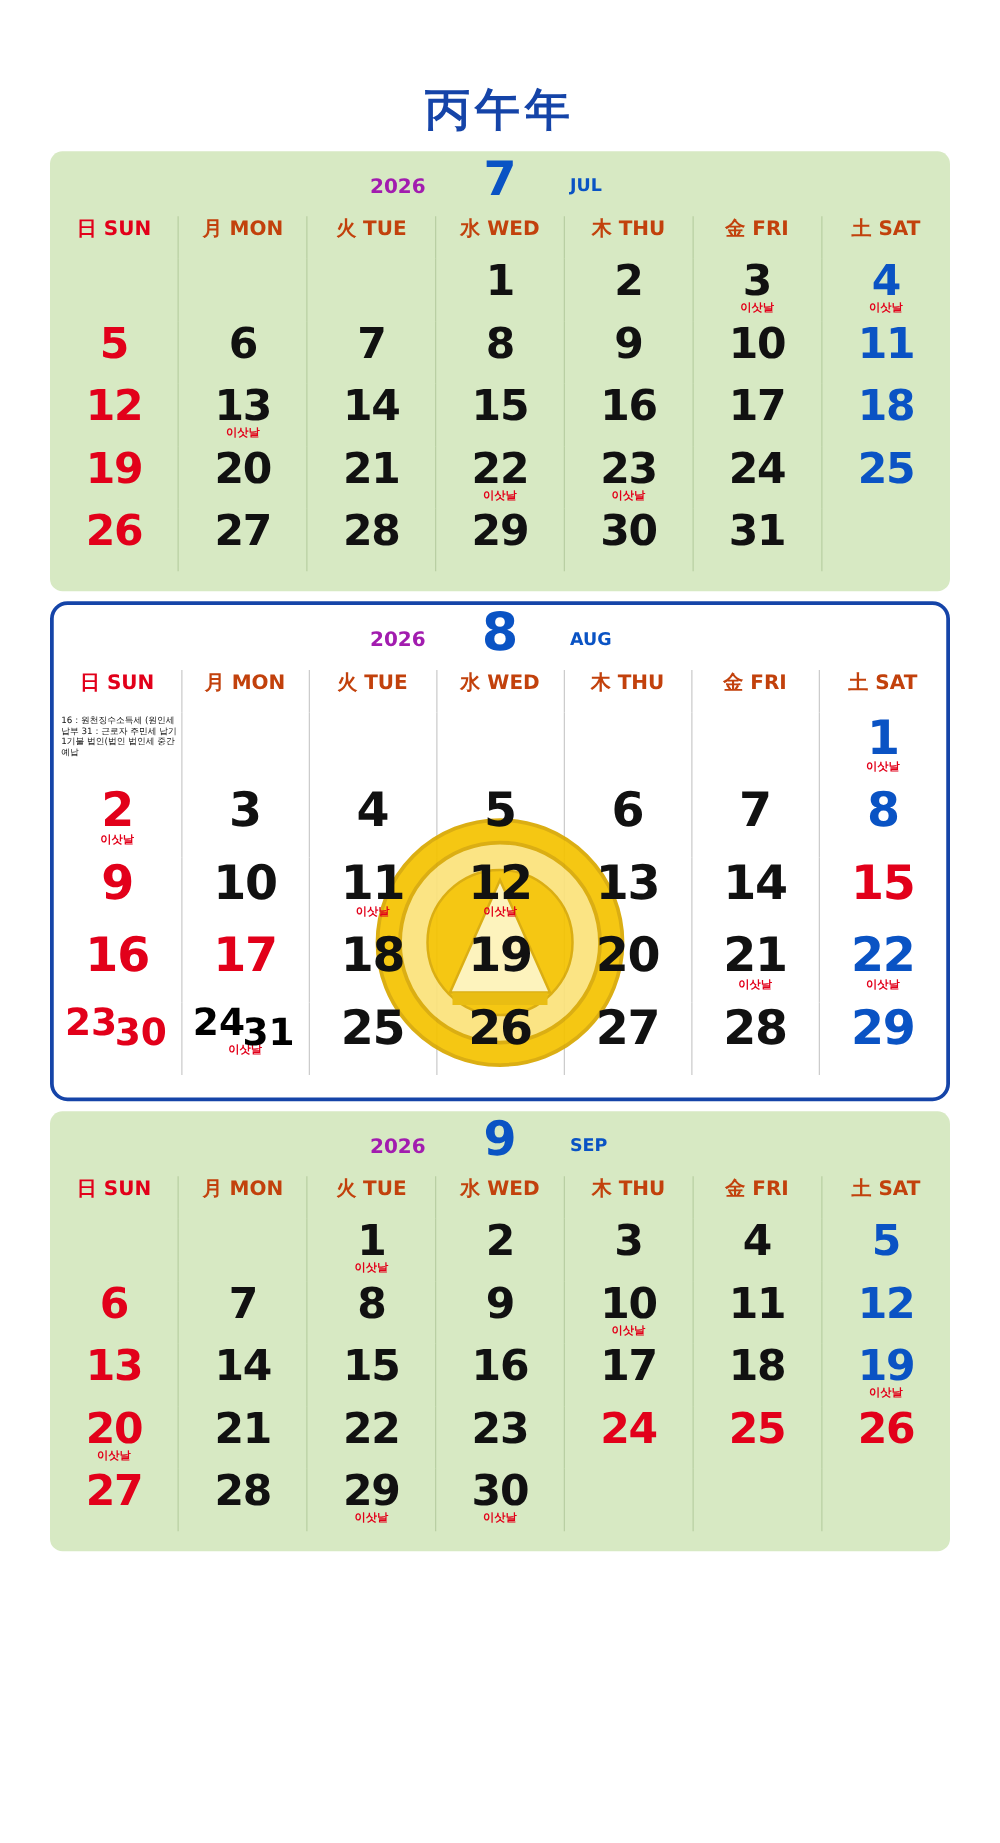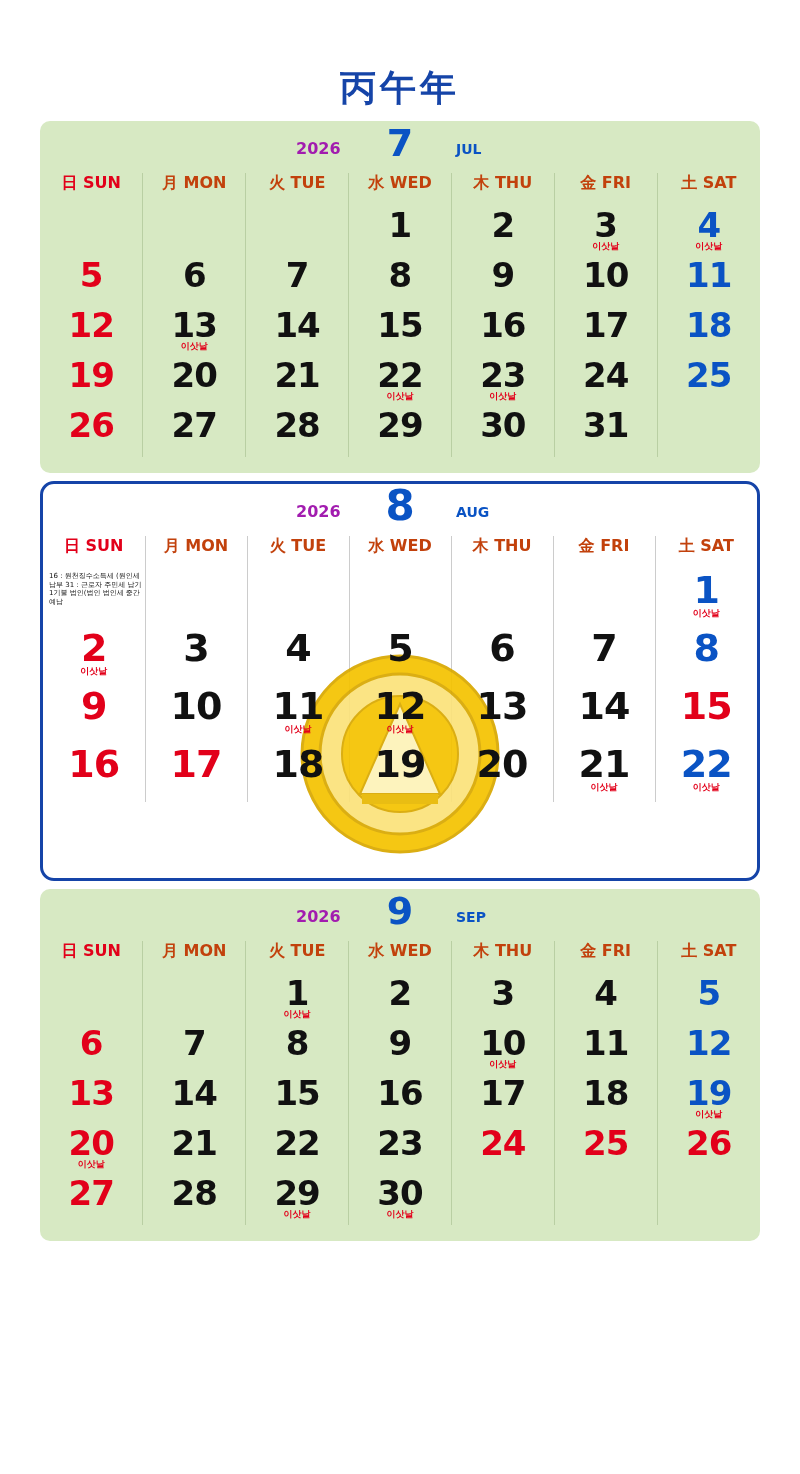--- a/index.html
+++ b/index.html
@@ -425,20 +425,39 @@
               </td>
               <td class="cell vline">
                 <div class="daynum">21</div>
                 <div class="note">이삿날</div>
               </td>
               <td class="cell vline">
                 <div class="daynum d-sat">22</div>
                 <div class="note">이삿날</div>
               </td>
             </tr>
+            <tr>
+              <td class="cell"><div class="dual"><span class="a d-sun">23</span><span class="b d-sun">30</span></div></td>
+              <td class="cell vline"><div class="dual"><span class="a ">24</span><span class="b ">31</span></div><div class="note">이삿날</div></td>
+              <td class="cell vline">
+                <div class="daynum">25</div>
+              </td>
+              <td class="cell vline">
+                <div class="daynum">26</div>
+              </td>
+              <td class="cell vline">
+                <div class="daynum">27</div>
+              </td>
+              <td class="cell vline">
+                <div class="daynum">28</div>
+              </td>
+              <td class="cell vline">
+                <div class="daynum d-sat">29</div>
+              </td>
+            </tr>
           </tbody>
         </table>
       </div>
       <div class="month-block month-side">
         <div class="mhead">
           <div class="myear">2026</div>
           <div class="mnum">9</div>
           <div class="mabbr">SEP</div>
         </div>
         <table class="cal">

